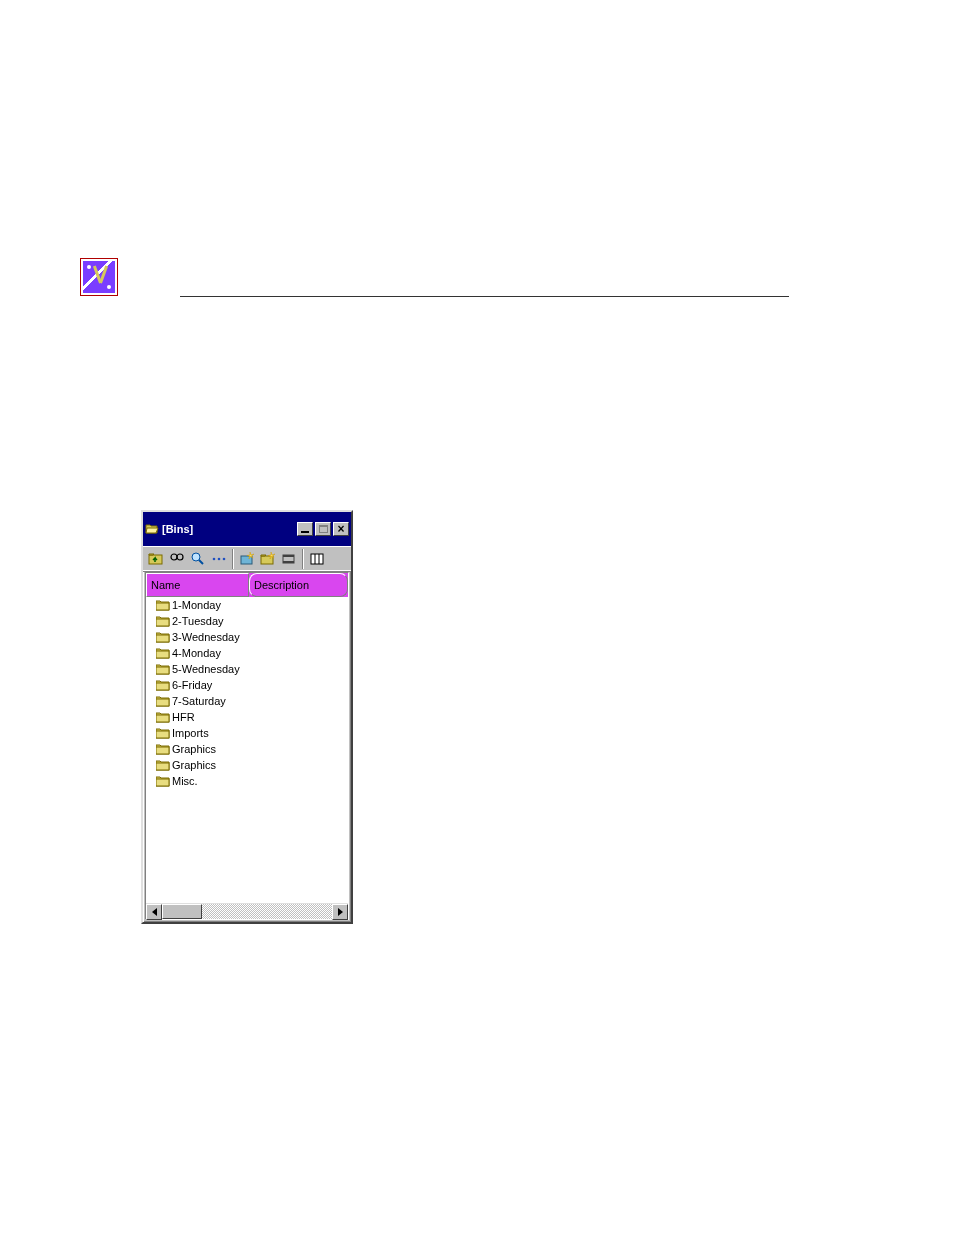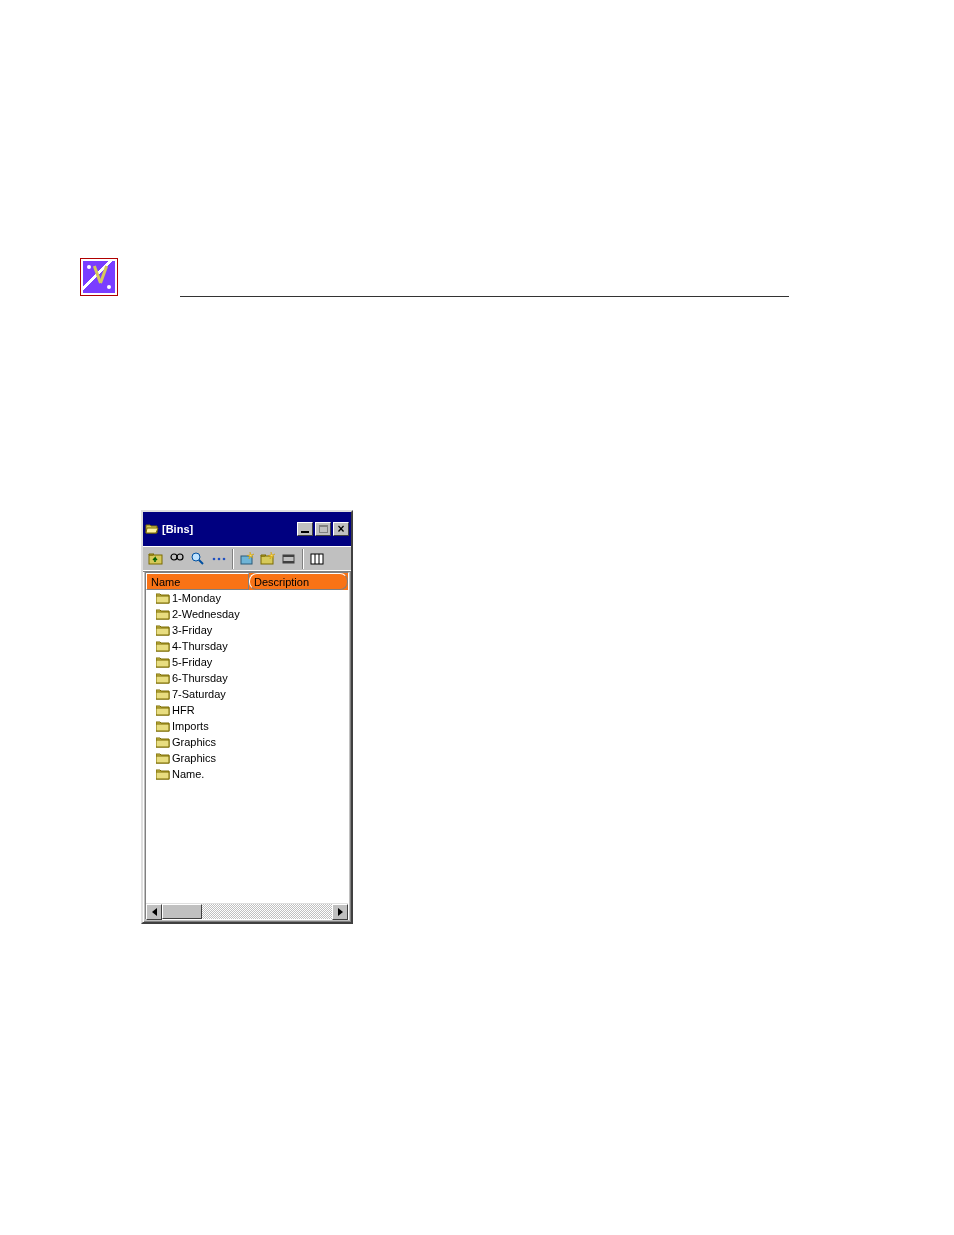--- a/index.html
+++ b/index.html
@@ -141,22 +141,22 @@
     border: 1px solid;
     border-color: #808080 #ffffff #ffffff #808080;
     box-shadow: inset 1px 1px 0 #404040, inset -1px -1px 0 #dfdfdf;
     background: #ffffff;
     height: 348px;
     display: flex;
     flex-direction: column;
   }
   .lv-header {
     display: flex;
-    background: #f97316;
-    height: 17px;
+    background: #d946ef;
+    height: 24px;
     flex: 0 0 auto;
   }
   .lv-hcol {
     border: 1px solid;
     border-color: #ffffff #808080 #808080 #ffffff;
     padding: 1px 4px;
     font-size: 11px;
     display: flex;
     align-items: center;
     white-space: nowrap;
@@ -330,57 +330,57 @@
           </span>
           <span class="fname">1-Monday</span>
         </div>
         <div class="lv-row">
           <span class="fico">
             <svg width="14" height="12" viewBox="0 0 14 12">
               <polygon points="0,2 4,2 5,3 13,3 13,11 0,11" fill="#d6c95a" stroke="#7a6a00" stroke-width="1"></polygon>
               <rect x="0" y="4" width="13" height="7" fill="#e8dd80" stroke="#7a6a00" stroke-width="1"></rect>
             </svg>
           </span>
-          <span class="fname">2-Wednesday</span>
-        </div>
-        <div class="lv-row">
-          <span class="fico">
-            <svg width="14" height="12" viewBox="0 0 14 12">
-              <polygon points="0,2 4,2 5,3 13,3 13,11 0,11" fill="#d6c95a" stroke="#7a6a00" stroke-width="1"></polygon>
-              <rect x="0" y="4" width="13" height="7" fill="#e8dd80" stroke="#7a6a00" stroke-width="1"></rect>
-            </svg>
-          </span>
-          <span class="fname">3-Friday</span>
-        </div>
-        <div class="lv-row">
-          <span class="fico">
-            <svg width="14" height="12" viewBox="0 0 14 12">
-              <polygon points="0,2 4,2 5,3 13,3 13,11 0,11" fill="#d6c95a" stroke="#7a6a00" stroke-width="1"></polygon>
-              <rect x="0" y="4" width="13" height="7" fill="#e8dd80" stroke="#7a6a00" stroke-width="1"></rect>
-            </svg>
-          </span>
-          <span class="fname">4-Thursday</span>
-        </div>
-        <div class="lv-row">
-          <span class="fico">
-            <svg width="14" height="12" viewBox="0 0 14 12">
-              <polygon points="0,2 4,2 5,3 13,3 13,11 0,11" fill="#d6c95a" stroke="#7a6a00" stroke-width="1"></polygon>
-              <rect x="0" y="4" width="13" height="7" fill="#e8dd80" stroke="#7a6a00" stroke-width="1"></rect>
-            </svg>
-          </span>
-          <span class="fname">5-Friday</span>
-        </div>
-        <div class="lv-row">
-          <span class="fico">
-            <svg width="14" height="12" viewBox="0 0 14 12">
-              <polygon points="0,2 4,2 5,3 13,3 13,11 0,11" fill="#d6c95a" stroke="#7a6a00" stroke-width="1"></polygon>
-              <rect x="0" y="4" width="13" height="7" fill="#e8dd80" stroke="#7a6a00" stroke-width="1"></rect>
-            </svg>
-          </span>
-          <span class="fname">6-Thursday</span>
+          <span class="fname">2-Tuesday</span>
+        </div>
+        <div class="lv-row">
+          <span class="fico">
+            <svg width="14" height="12" viewBox="0 0 14 12">
+              <polygon points="0,2 4,2 5,3 13,3 13,11 0,11" fill="#d6c95a" stroke="#7a6a00" stroke-width="1"></polygon>
+              <rect x="0" y="4" width="13" height="7" fill="#e8dd80" stroke="#7a6a00" stroke-width="1"></rect>
+            </svg>
+          </span>
+          <span class="fname">3-Wednesday</span>
+        </div>
+        <div class="lv-row">
+          <span class="fico">
+            <svg width="14" height="12" viewBox="0 0 14 12">
+              <polygon points="0,2 4,2 5,3 13,3 13,11 0,11" fill="#d6c95a" stroke="#7a6a00" stroke-width="1"></polygon>
+              <rect x="0" y="4" width="13" height="7" fill="#e8dd80" stroke="#7a6a00" stroke-width="1"></rect>
+            </svg>
+          </span>
+          <span class="fname">4-Monday</span>
+        </div>
+        <div class="lv-row">
+          <span class="fico">
+            <svg width="14" height="12" viewBox="0 0 14 12">
+              <polygon points="0,2 4,2 5,3 13,3 13,11 0,11" fill="#d6c95a" stroke="#7a6a00" stroke-width="1"></polygon>
+              <rect x="0" y="4" width="13" height="7" fill="#e8dd80" stroke="#7a6a00" stroke-width="1"></rect>
+            </svg>
+          </span>
+          <span class="fname">5-Wednesday</span>
+        </div>
+        <div class="lv-row">
+          <span class="fico">
+            <svg width="14" height="12" viewBox="0 0 14 12">
+              <polygon points="0,2 4,2 5,3 13,3 13,11 0,11" fill="#d6c95a" stroke="#7a6a00" stroke-width="1"></polygon>
+              <rect x="0" y="4" width="13" height="7" fill="#e8dd80" stroke="#7a6a00" stroke-width="1"></rect>
+            </svg>
+          </span>
+          <span class="fname">6-Friday</span>
         </div>
         <div class="lv-row">
           <span class="fico">
             <svg width="14" height="12" viewBox="0 0 14 12">
               <polygon points="0,2 4,2 5,3 13,3 13,11 0,11" fill="#d6c95a" stroke="#7a6a00" stroke-width="1"></polygon>
               <rect x="0" y="4" width="13" height="7" fill="#e8dd80" stroke="#7a6a00" stroke-width="1"></rect>
             </svg>
           </span>
           <span class="fname">7-Saturday</span>
         </div>
@@ -420,21 +420,21 @@
           </span>
           <span class="fname">Graphics</span>
         </div>
         <div class="lv-row">
           <span class="fico">
             <svg width="14" height="12" viewBox="0 0 14 12">
               <polygon points="0,2 4,2 5,3 13,3 13,11 0,11" fill="#d6c95a" stroke="#7a6a00" stroke-width="1"></polygon>
               <rect x="0" y="4" width="13" height="7" fill="#e8dd80" stroke="#7a6a00" stroke-width="1"></rect>
             </svg>
           </span>
-          <span class="fname">Name.</span>
+          <span class="fname">Misc.</span>
         </div>
       </div>
     <div class="hscroll">
       <div class="arrow">
           <div class="tri l"></div>
         </div>
       <div class="track">
         <div class="thumb"></div>
       </div>
       <div class="arrow">

